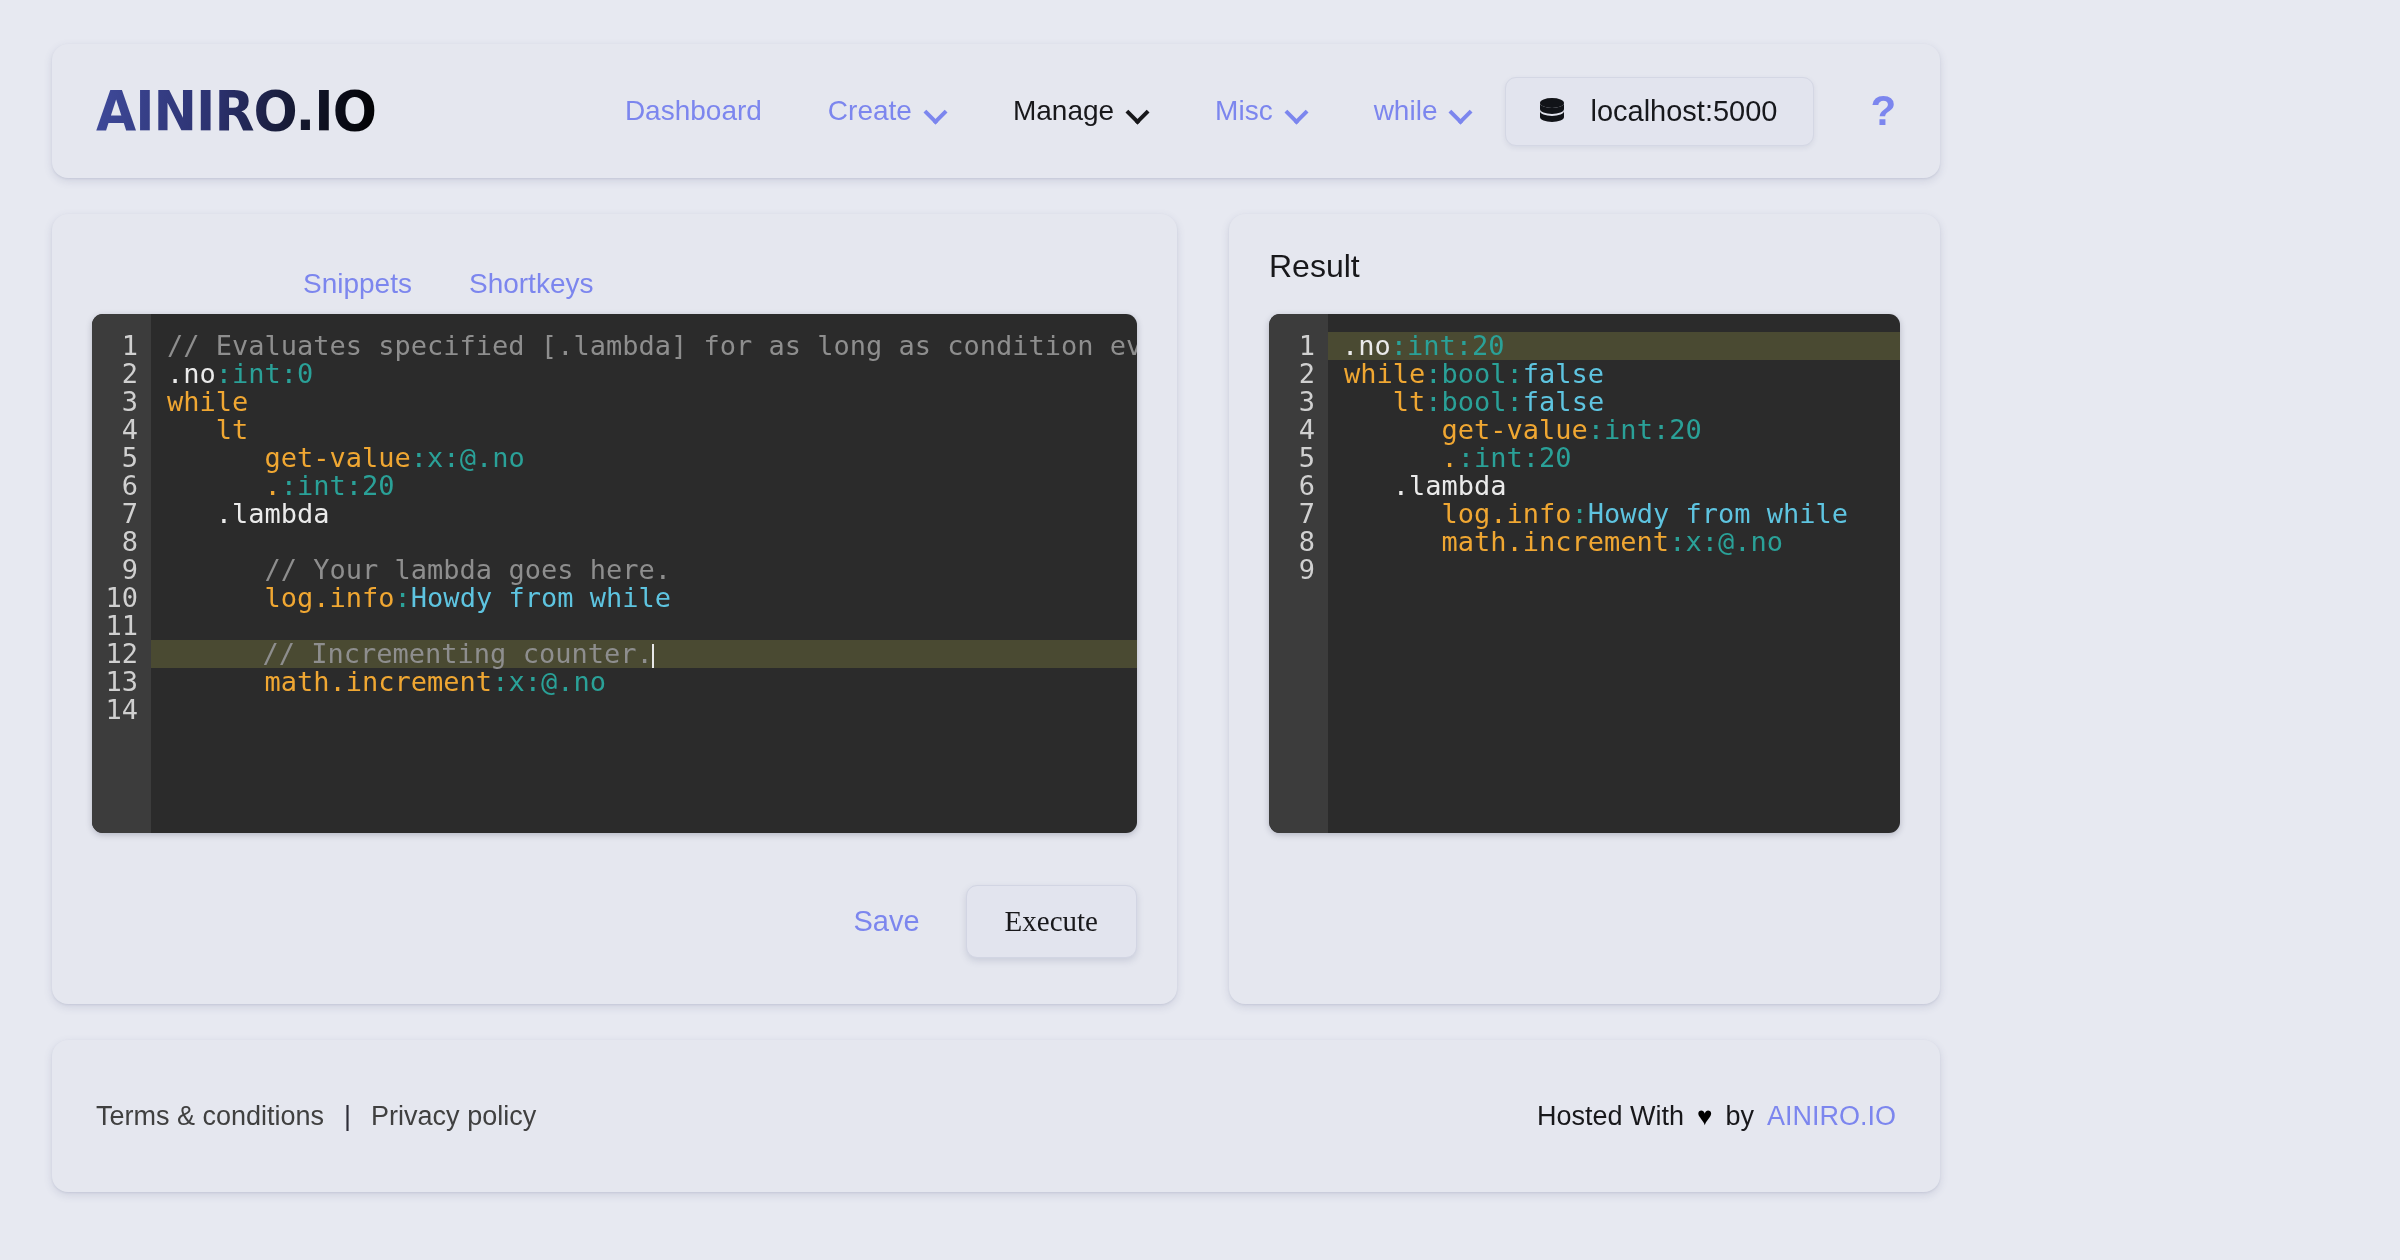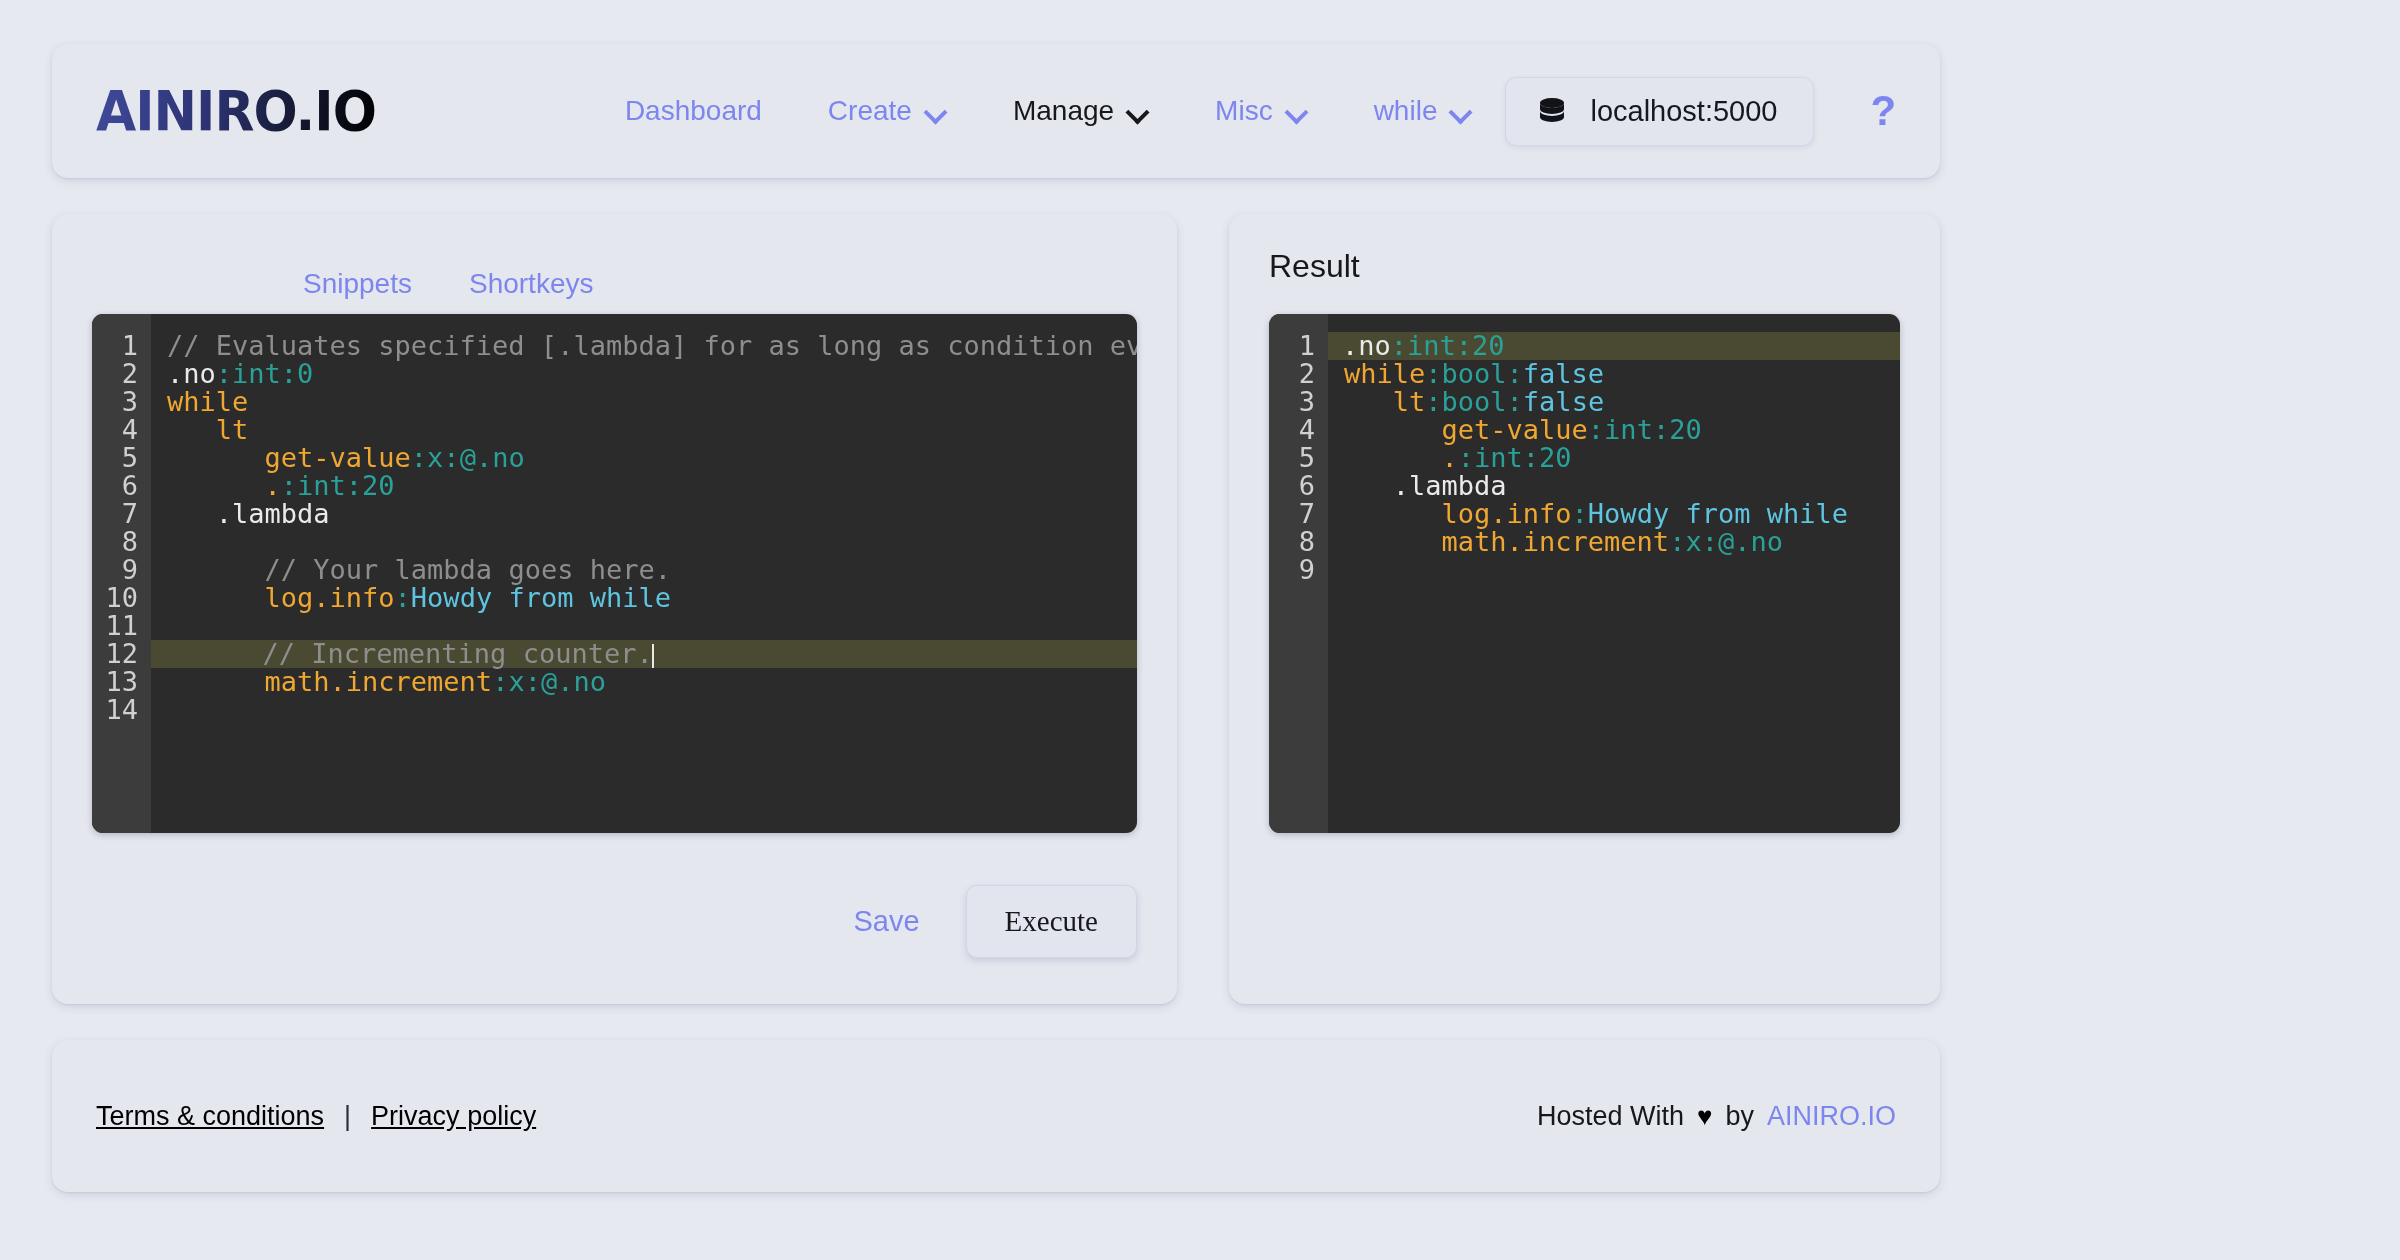--- a/index.html
+++ b/index.html
@@ -256,24 +256,23 @@
     padding: 0 44px;
     flex: none;
   }
   .footer-left {
     display: flex;
     align-items: center;
     gap: 20px;
   }
   .footer-link {
     font-size: 27px;
-    color: #000000;
-    cursor: pointer;
-    white-space: nowrap;
-    text-decoration: underline;
+    color: #404040;
+    cursor: pointer;
+    white-space: nowrap;
   }
   .footer-sep {
     color: #2e2e38;
     font-size: 27px;
   }
   .footer-right {
     margin-left: auto;
     display: flex;
     align-items: center;
     gap: 13px;

